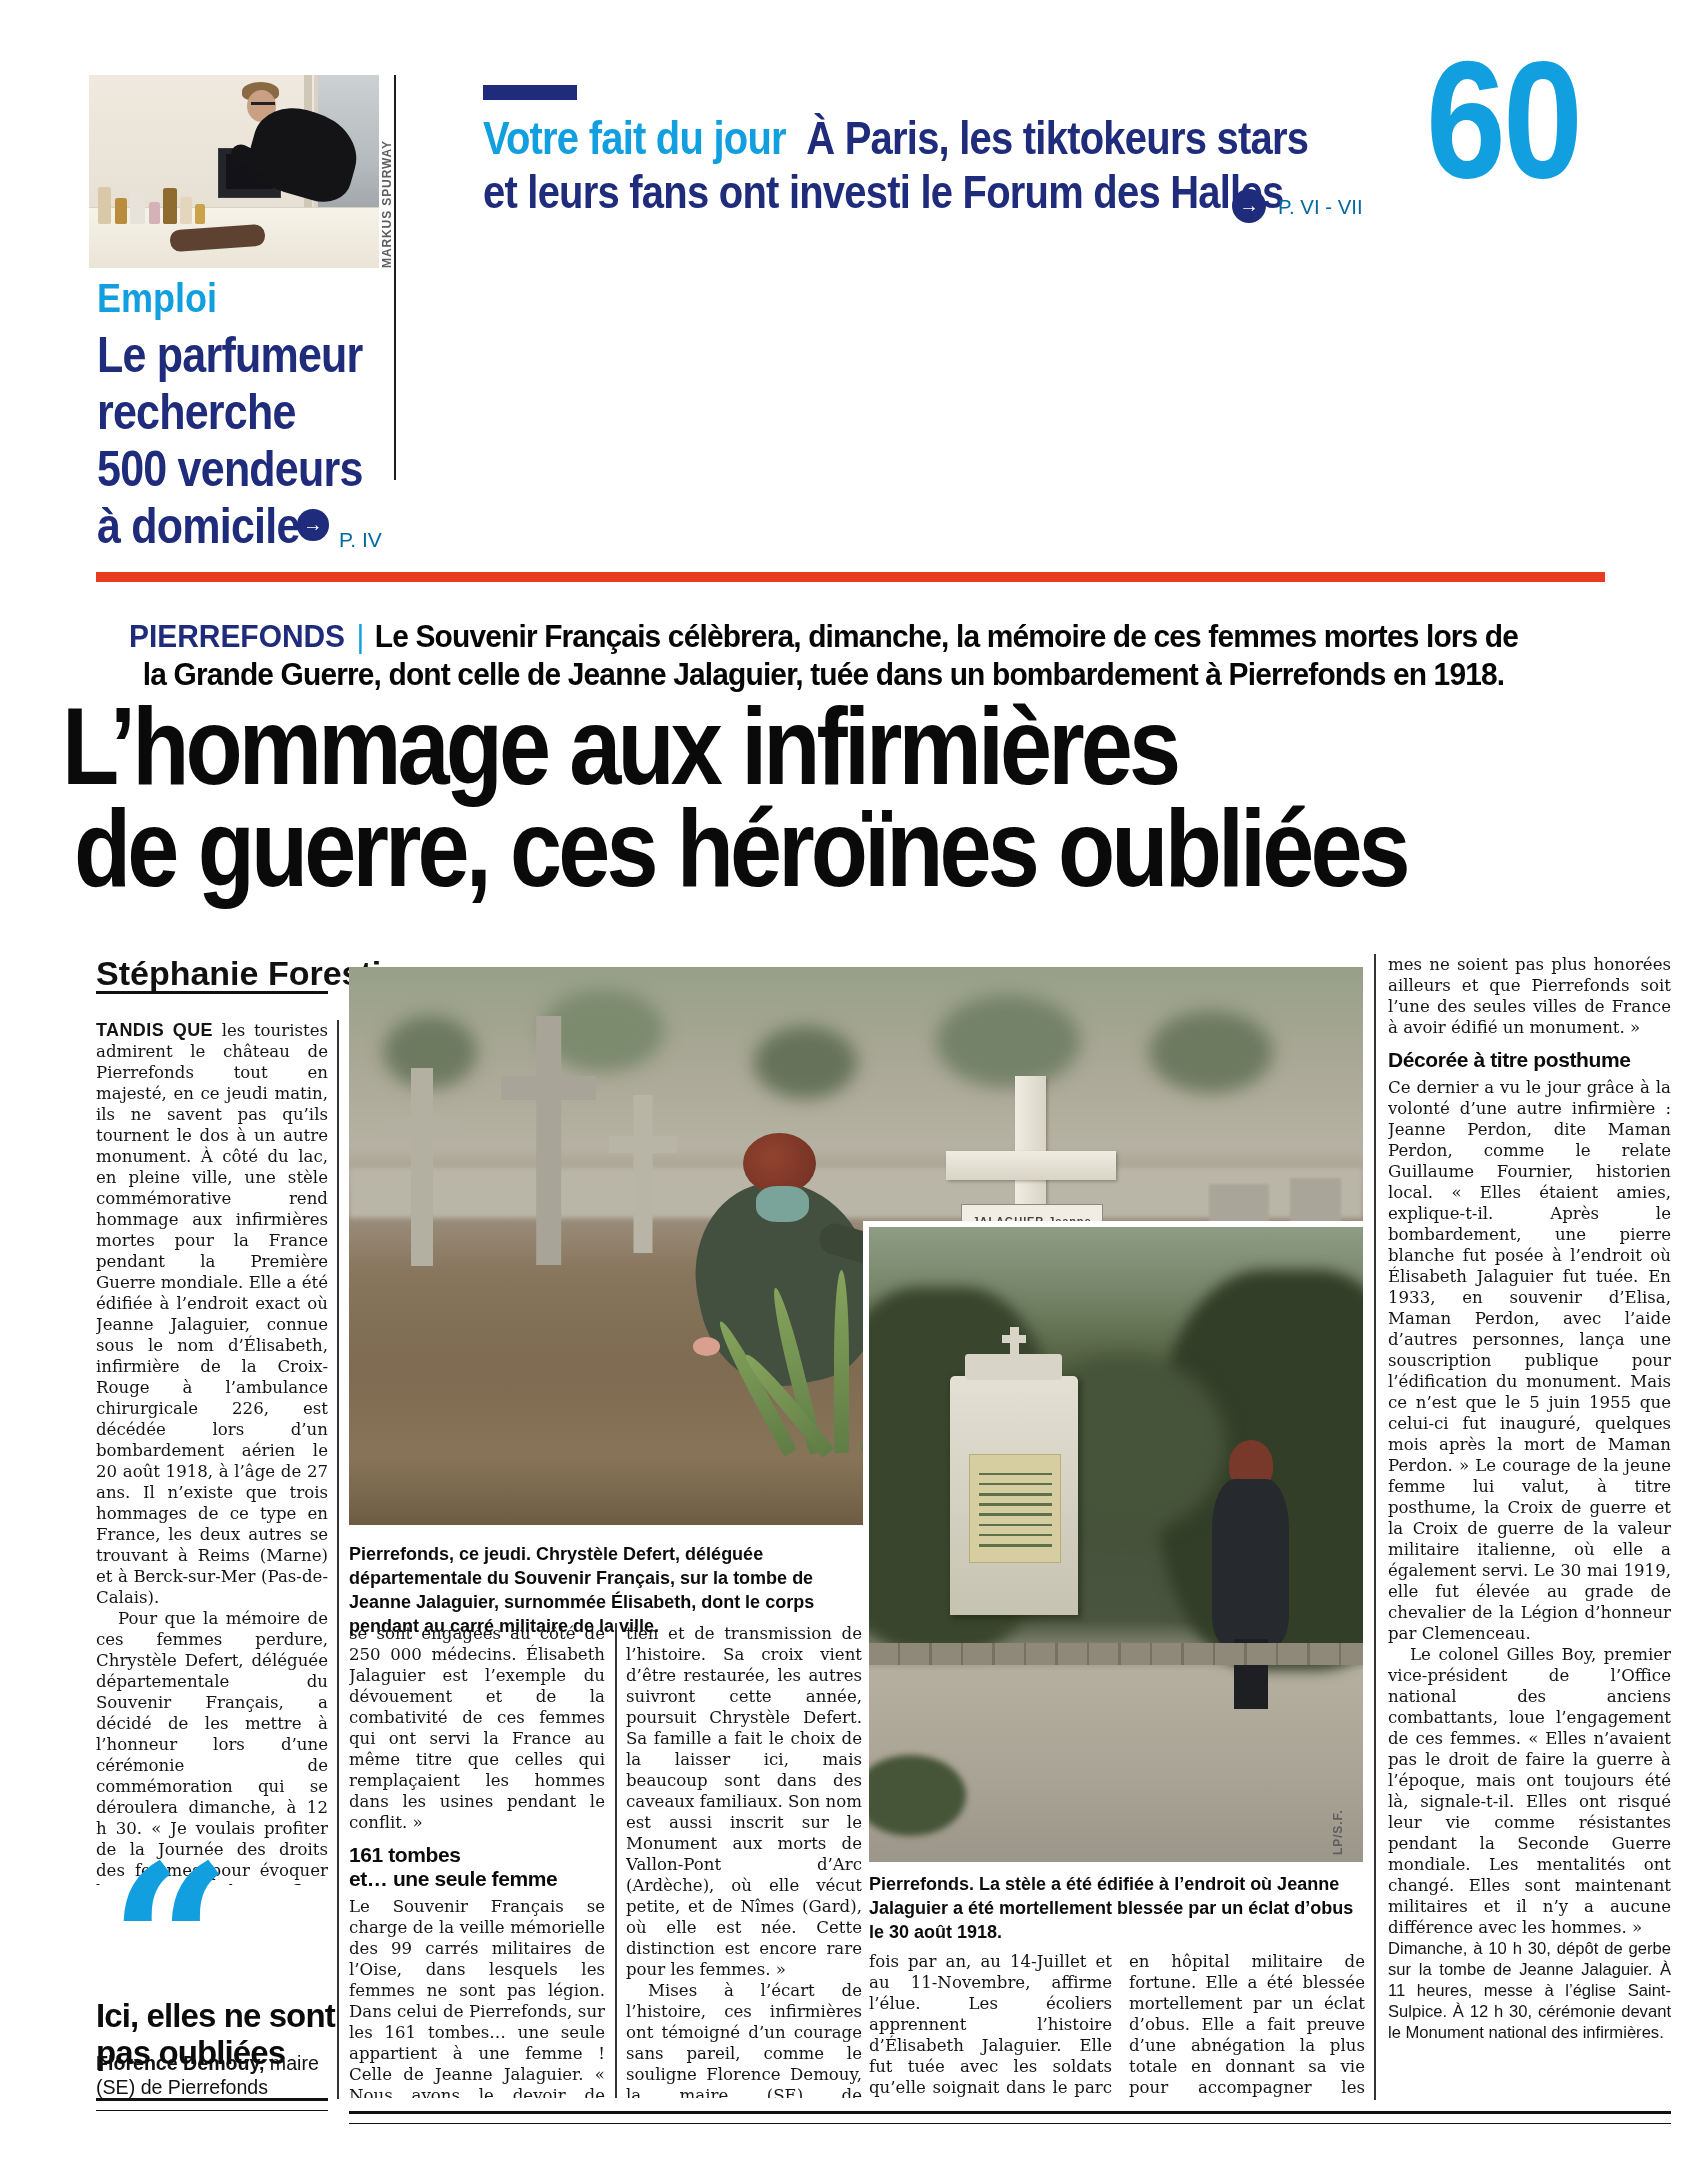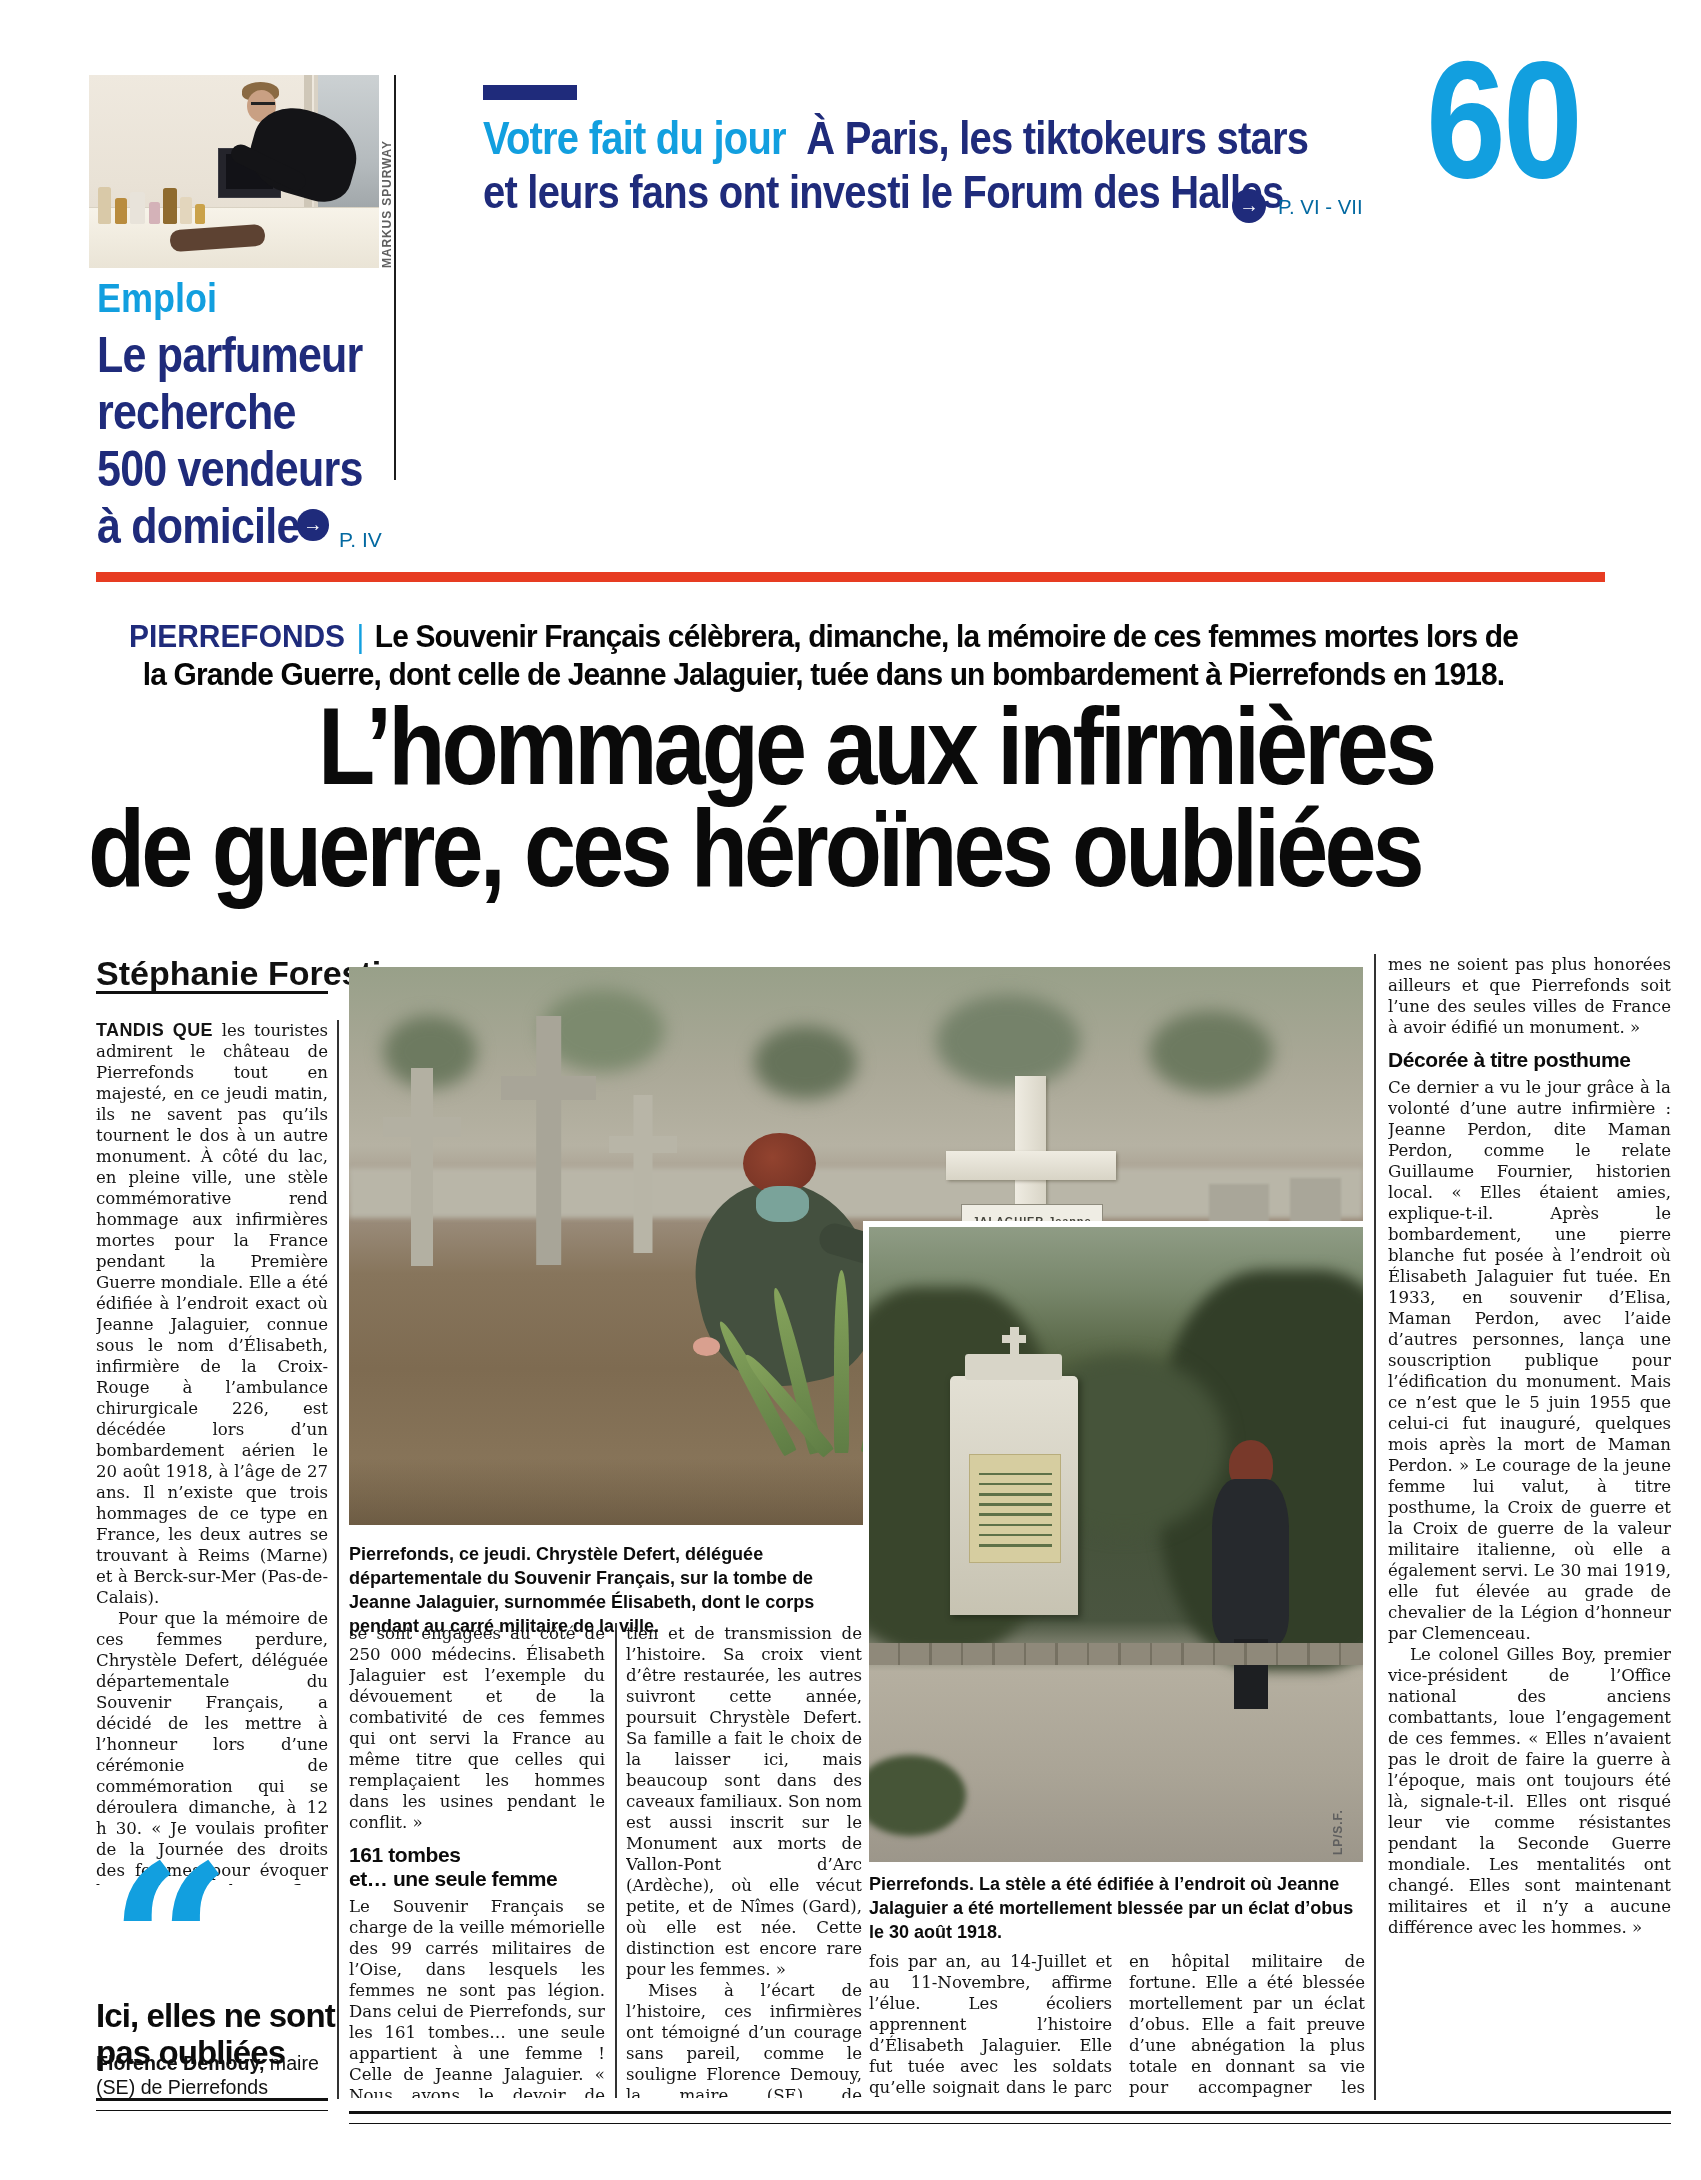--- a/index.html
+++ b/index.html
@@ -58,21 +58,21 @@
   .logo-parisien{position:absolute;left:470px;top:19px;font-size:285px;font-weight:bold;color:#fff;line-height:1;
     transform:scale(0.56,1.02);transform-origin:left top;letter-spacing:-8.5px;}
 
   
   .kicker{left:0;top:617px;width:1647px;text-align:center;color:#060606;}
   .kicker-l1{display:flex;justify-content:center;align-items:baseline;gap:12px;
     font-size:31.5px;line-height:38px;font-weight:bold;letter-spacing:-0.9px;transform:scaleX(0.95);transform-origin:center top;}
   .kicker-loc{color:#1f2b7b;letter-spacing:0;}
   .kicker-sep{color:#129fdf;font-weight:normal;}
   .kicker-l2{font-size:31.5px;line-height:38px;font-weight:bold;letter-spacing:-0.9px;transform:scaleX(0.95);transform-origin:center top;}
-  .headline{left:0;top:695px;width:1495px;text-align:right;color:#0a0a0a;}
+  .headline{left:0;top:695px;width:1495px;text-align:left;color:#0a0a0a;}
   .hl{display:inline-block;font-size:104px;font-weight:bold;letter-spacing:-4.3px;line-height:102px;
     transform:scale(0.9,1.06);transform-origin:center center;white-space:nowrap;}
 
   
   .byline{left:96px;top:954px;font-size:34px;font-weight:bold;color:#111;}
   .byline-rule{left:96px;top:991px;width:232px;height:2.6px;background:#101010;}
   .col{overflow:hidden;font-family:"DejaVu Serif",serif;font-size:16.6px;line-height:21px;
     text-align:justify;color:#141414;}
   .col p{margin:0;}
   .col p.ind{text-indent:22px;}
@@ -261,20 +261,21 @@
       <p>fois par an, au 14-Juillet et au 11-Novembre, affirme l’élue. Les écoliers apprennent l’histoire d’Élisabeth Jalaguier. Elle fut tuée avec les soldats qu’elle soignait dans le parc des Thermes qui avait été transformé</p>
     </div>
   <div class="abs col c5">
       <p>en hôpital militaire de fortune. Elle a été blessée mortellement par un éclat d’obus. Elle a fait preuve d’une abnégation la plus totale en donnant sa vie pour accompagner les blessés. Je suis surprise que ces fem-</p>
     </div>
   <div class="abs col c6">
       <p>mes ne soient pas plus honorées ailleurs et que Pierrefonds soit l’une des seules villes de France à avoir édifié un monument. »</p>
       <h4 class="subhead">Décorée à titre posthume</h4>
       <p>Ce dernier a vu le jour grâce à la volonté d’une autre infirmière : Jeanne Perdon, dite Maman Perdon, comme le relate Guillaume Fournier, historien local. « Elles étaient amies, explique-t-il. Après le bombardement, une pierre blanche fut posée à l’endroit où Élisabeth Jalaguier fut tuée. En 1933, en souvenir d’Elisa, Maman Perdon, avec l’aide d’autres personnes, lança une souscription publique pour l’édification du monument. Mais ce n’est que le 5 juin 1955 que celui-ci fut inauguré, quelques mois après la mort de Maman Perdon. » Le courage de la jeune femme lui valut, à titre posthume, la Croix de guerre et la Croix de guerre de la valeur militaire italienne, où elle a également servi. Le 30 mai 1919, elle fut élevée au grade de chevalier de la Légion d’honneur par Clemenceau.</p>
       <p class="ind">Le colonel Gilles Boy, premier vice-président de l’Office national des anciens combattants, loue l’engagement de ces femmes. « Elles n’avaient pas le droit de faire la guerre à l’époque, mais ont toujours été là, signale-t-il. Elles ont risqué leur vie comme résistantes pendant la Seconde Guerre mondiale. Les mentalités ont changé. Elles sont maintenant militaires et il n’y a aucune différence avec les hommes. »</p>
+      <p class="info">Dimanche, à 10 h 30, dépôt de gerbe sur la tombe de Jeanne Jalaguier. À 11 heures, messe à l’église Saint-Sulpice. À 12 h 30, cérémonie devant le Monument national des infirmières.</p>
     </div>
 
   <div class="abs vrule" style="left:337px;top:1020px;height:1079px;"></div>
   <div class="abs vrule" style="left:615px;top:1623px;height:475px;"></div>
   <div class="abs vrule" style="left:1374px;top:954px;height:1146px;"></div>
 
   <div class="abs photo-main">
     <div class="pm-trees"></div>
     <div class="pm-wall"></div>
     <div class="pm-grave" style="left:860px;top:217px;width:60px;height:51px;"></div>

